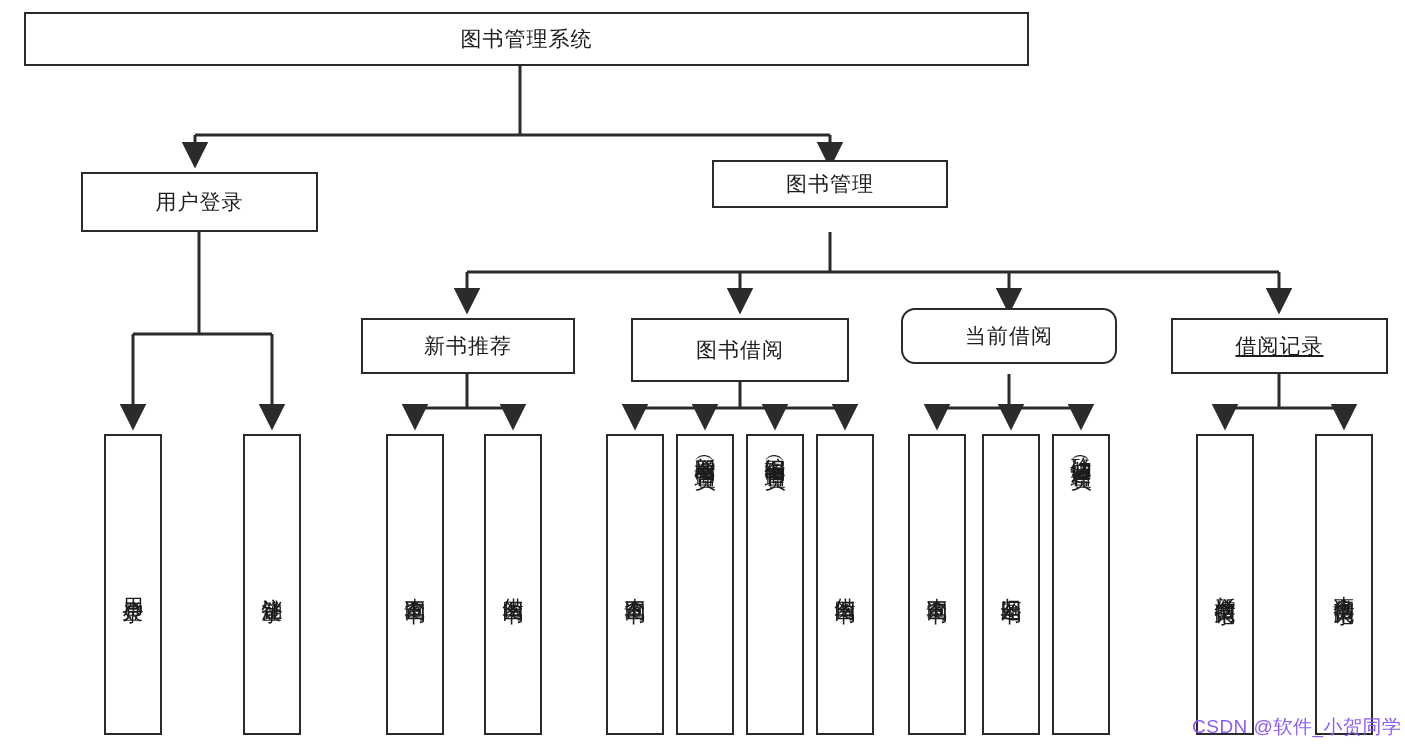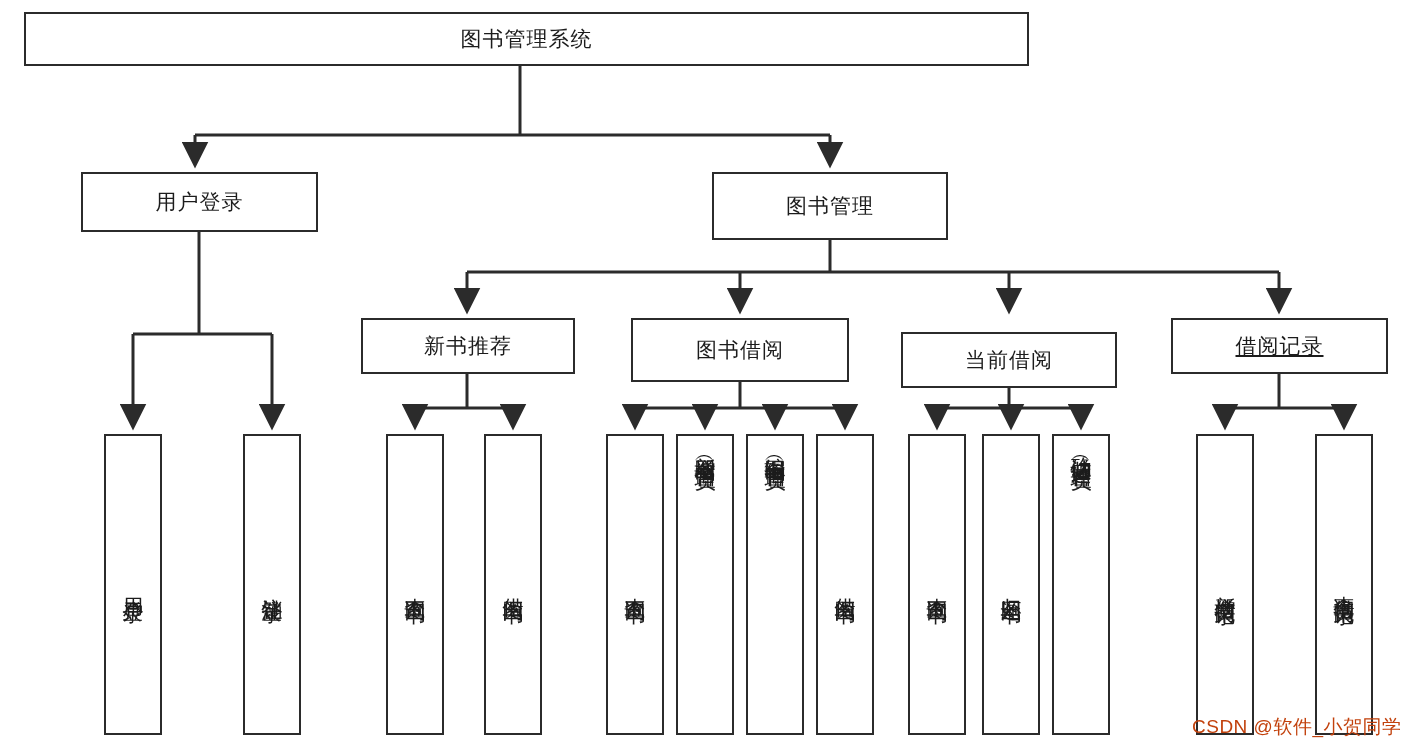--- a/index.html
+++ b/index.html
@@ -47,21 +47,21 @@
     align-items: center;
     justify-content: center;
     white-space: nowrap;
   }
   .node.vert.top-align {
     justify-content: flex-start;
   }
   .watermark {
     position: absolute;
     font-size: 19px;
-    color: #c2410c;
+    color: #8b5cf6;
     white-space: nowrap;
     letter-spacing: 0.5px;
   }
 </style>
 </head>
 <body>
 
 <div id="canvas">
 
   <svg id="connectors" viewBox="0 0 1405 747" xmlns="http://www.w3.org/2000/svg">
@@ -111,26 +111,26 @@
       <path d="M 1225 408 L 1344 408"></path>
       <path d="M 1225 408 L 1225 426" marker-end="url(#arrow)"></path>
       <path d="M 1344 408 L 1344 426" marker-end="url(#arrow)"></path>
     </g>
   </svg>
 
   <div class="node horiz" id="root-node" style="left: 24px; top: 12px; width: 1005px; height: 54px;">图书管理系统</div>
 
   <div id="level2-layer">
       <div class="node horiz" style="left: 81px; top: 172px; width: 237px; height: 60px;">用户登录</div>
-      <div class="node horiz" style="left: 712px; top: 172px; width: 236px; height: 68px;">图书管理</div>
+      <div class="node horiz" style="left: 712px; top: 160px; width: 236px; height: 48px;">图书管理</div>
     </div>
   <div id="level3-layer">
       <div class="node horiz" style="left: 361px; top: 318px; width: 214px; height: 56px;">新书推荐</div>
       <div class="node horiz" style="left: 631px; top: 318px; width: 218px; height: 64px;">图书借阅</div>
-      <div class="node horiz" style="left: 901px; top: 332px; width: 216px; height: 56px;">当前借阅</div>
+      <div class="node horiz" style="left: 901px; top: 308px; width: 216px; height: 56px; border-radius: 14px;">当前借阅</div>
       <div class="node horiz" style="left: 1171px; top: 318px; width: 217px; height: 56px; text-decoration: underline;">借阅记录</div>
     </div>
   <div id="leaf-layer">
       <div class="node vert" style="left: 104px; top: 434px; width: 58px; height: 301px;">用户登录</div>
       <div class="node vert" style="left: 243px; top: 434px; width: 58px; height: 301px;">注销登录</div>
       <div class="node vert" style="left: 386px; top: 434px; width: 58px; height: 301px;">查询图书</div>
       <div class="node vert" style="left: 484px; top: 434px; width: 58px; height: 301px;">借阅图书</div>
       <div class="node vert" style="left: 606px; top: 434px; width: 58px; height: 301px;">查询图书</div>
       <div class="node vert top-align" style="left: 676px; top: 434px; width: 58px; height: 301px;">新增图书（管理员）</div>
       <div class="node vert top-align" style="left: 746px; top: 434px; width: 58px; height: 301px;">编辑图书（管理员）</div>

